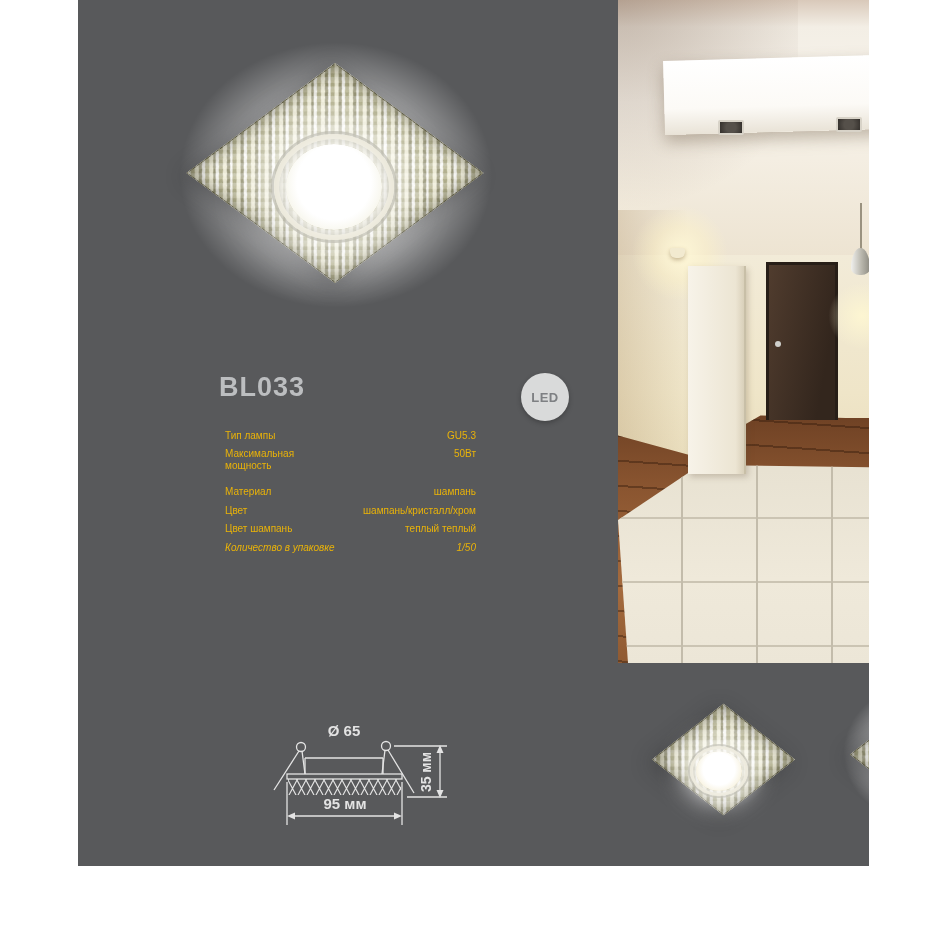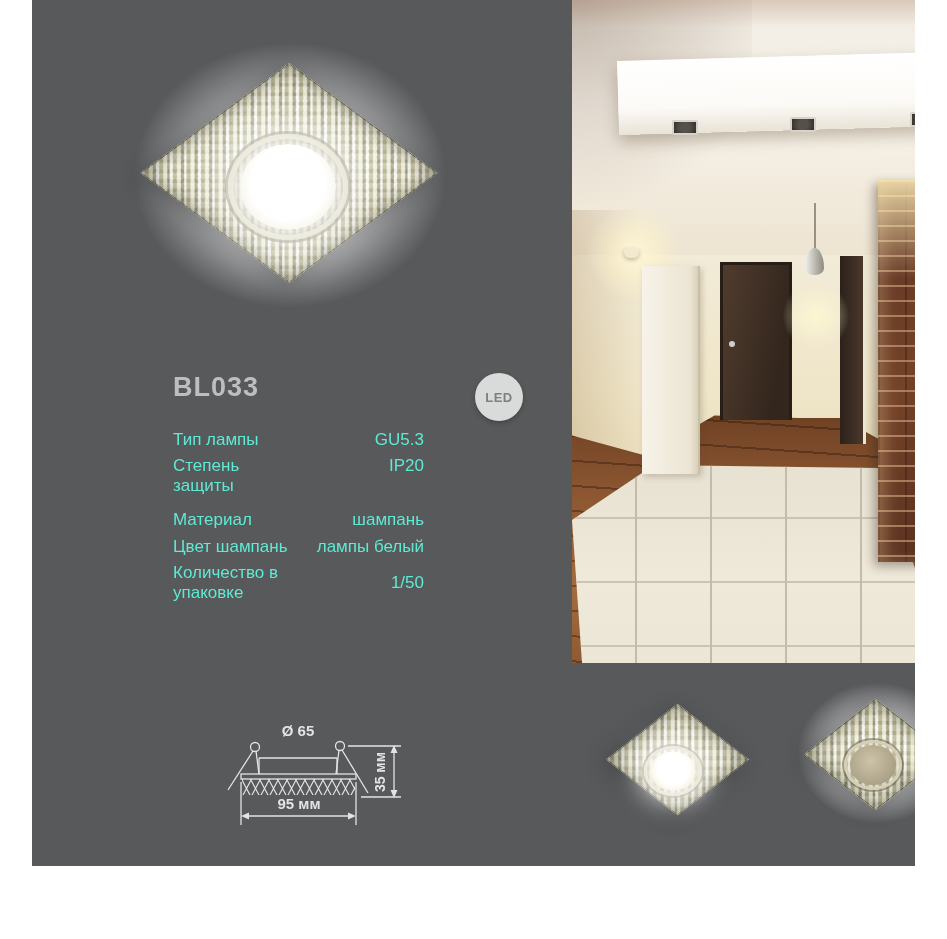--- a/index.html
+++ b/index.html
@@ -1,17 +1,17 @@
 <!DOCTYPE html>
 <html><head>
 <meta charset="utf-8">
 <style>
   * { margin:0; padding:0; box-sizing:border-box; }
   body { background:#ffffff; font-family:"Liberation Sans", sans-serif; }
-  .page { position:relative; width:883px; height:939px; margin:0 auto; overflow:hidden; background:#ffffff; }
+  .page { position:relative; width:791px; height:939px; margin:0 auto; overflow:hidden; background:#ffffff; }
 
   
   .panel { position:absolute; left:0; top:0; width:947px; height:866px; background:#58595b; }
 
   
   .hero-glow { position:absolute; left:58px; top:5px; width:400px; height:340px;
     background:radial-gradient(closest-side, rgba(255,255,255,.92), rgba(255,255,255,.42) 48%, rgba(88,89,91,0) 78%); }
   .crystal {
     background:
       repeating-linear-gradient(45deg, rgba(255,255,255,.78) 0 3px, rgba(168,166,128,.55) 3px 7px, rgba(246,244,226,.82) 7px 11px, rgba(118,116,86,.5) 11px 14px),
@@ -30,25 +30,25 @@
     box-shadow:0 0 48px 22px rgba(255,255,255,.85); }
 
   
   .title { position:absolute; left:141px; top:372px; font-size:27px; font-weight:bold; color:#bcbec0; letter-spacing:1px; }
   .badge { position:absolute; left:443px; top:373px; width:48px; height:48px; border-radius:50%;
     background:#d9dada; display:flex; align-items:center; justify-content:center;
     font-size:13px; font-weight:bold; color:#7e8083; letter-spacing:.5px;
     box-shadow:0 2px 5px rgba(0,0,0,.25); }
 
   
-  .specs { position:absolute; left:141px; top:426px; width:251px; color:#5eead4; font-size:17px; line-height:1.15; }
+  .specs { position:absolute; left:147px; top:426px; width:251px; color:#eab308; font-size:10px; line-height:1.15; }
   .srow { display:flex; justify-content:space-between; align-items:flex-start; padding:3.5px 0; }
   .srow .lab { width:118px; }
   .srow .val { text-align:right; white-space:nowrap; }
-  .srow:last-child { align-items:center; }
+  .srow:last-child { align-items:center;font-style:italic; }
   .srow.gap { margin-top:8px; }
 
   
   .diagram { position:absolute; left:183px; top:712px; }
   .diagram text { fill:#e3e3e3; font-family:"Liberation Sans", sans-serif; font-weight:bold; }
   .diagram .dline { stroke:#e3e3e3; stroke-width:1.3; fill:none; }
   .diagram .darrow { fill:#e3e3e3; stroke:none; }
 
   
   .photo { position:absolute; left:540px; top:0; width:407px; height:663px; overflow:hidden; background:#efe8da; }
@@ -143,30 +143,34 @@
     <div class="badge">
       <span>LED</span>
     </div>
 
     <div class="specs">
       <div class="srow">
         <span class="lab">Тип лампы</span>
         <span class="val">GU5.3</span>
       </div>
       <div class="srow">
-        <span class="lab">Степень защиты</span>
-        <span class="val">IP20</span>
+        <span class="lab">Максимальная мощность</span>
+        <span class="val">50Вт</span>
       </div>
       <div class="srow gap">
         <span class="lab">Материал</span>
         <span class="val">шампань</span>
       </div>
       <div class="srow">
+        <span class="lab">Цвет</span>
+        <span class="val">шампань/кристалл/хром</span>
+      </div>
+      <div class="srow">
         <span class="lab">Цвет шампань</span>
-        <span class="val">лампы белый</span>
+        <span class="val">теплый теплый</span>
       </div>
       <div class="srow">
         <span class="lab">Количество в упаковке</span>
         <span class="val">1/50</span>
       </div>
     </div>
 
     <svg class="diagram" width="205" height="127" viewBox="0 0 205 127">
       <defs>
         <pattern id="lat" width="9" height="17" patternUnits="userSpaceOnUse">

